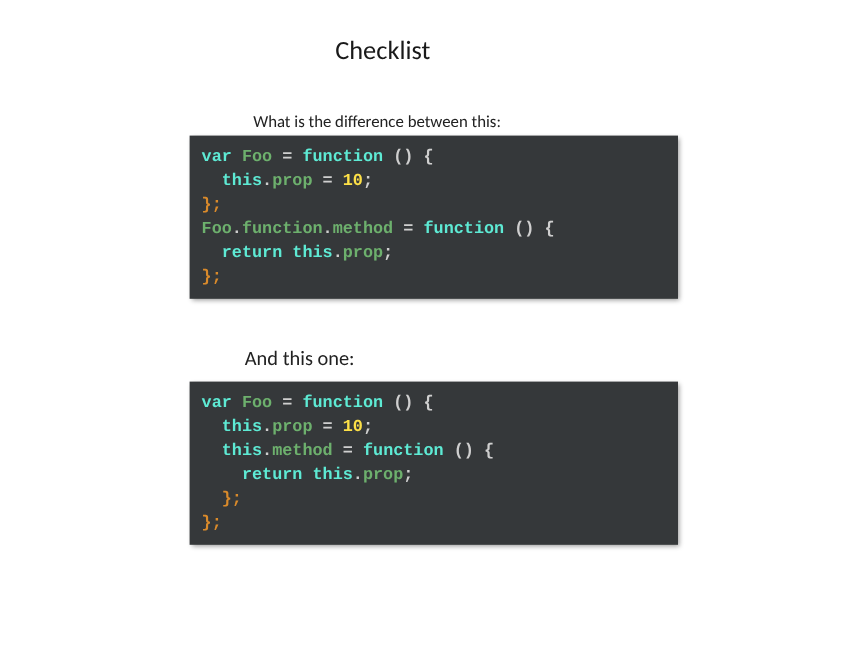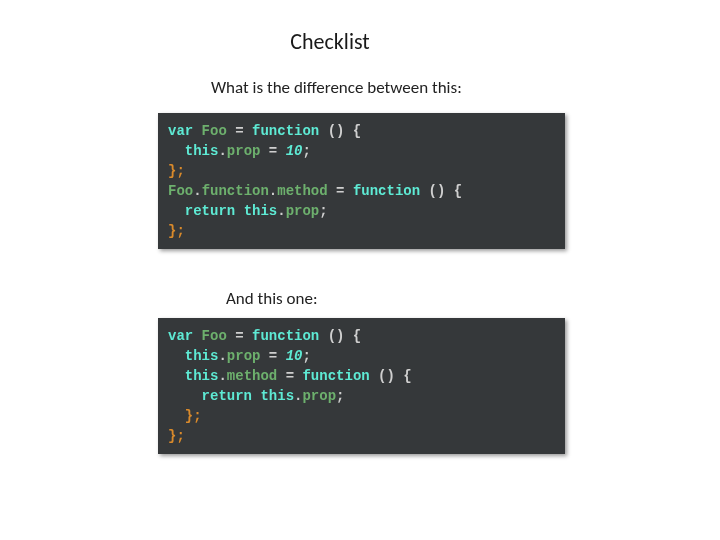--- a/index.html
+++ b/index.html
@@ -6,37 +6,37 @@
     margin: 0;
     width: 720px;
     height: 540px;
     background: #ffffff;
     font-family: Calibri, "Segoe UI", Arial, sans-serif;
     color: #222222;
     position: relative;
   }
   .title {
     position: absolute;
-    left: 12px;
+    left: 1px;
     width: 636px;
     top: 28px;
     text-align: center;
     font-size: 22px;
     color: #1a1a1a;
   }
   .subtitle1 {
     position: absolute;
     left: 211px;
-    top: 77px;
-    font-size: 17px;
+    top: 93px;
+    font-size: 14px;
     color: #222;
   }
   .subtitle2 {
     position: absolute;
-    left: 226px;
+    left: 204px;
     top: 288px;
     font-size: 17px;
     color: #222;
   }
   .codebox {
     position: absolute;
     left: 158px;
     width: 407px;
     background: #35383a;
     font-family: Consolas, "Courier New", monospace;
@@ -46,21 +46,21 @@
     box-sizing: border-box;
     white-space: pre;
     font-weight: bold;
     box-shadow: 2px 2px 4px rgba(0,0,0,0.4);
   }
   #box1 { top: 113px; }
   #box2 { top: 318px; }
   .kw  { color: #5eead4; }   
   .nm  { color: #6db06d; text-align: center; }   
   .pl  { color: #cfcfcf; }   
-  .num { color: #5eead4; font-style: italic; }   
+  .num { color: #fde047; }   
   .semi{ color: #d98a2b; }   
 </style>
 </head>
 <body>
 
 <div class="title">Checklist</div>
 <div class="subtitle1">What is the difference between this:</div>
 
 <div id="box1" class="codebox"><span class="kw">var</span><span class="nm"> Foo </span><span class="pl">= </span><span class="kw">function</span><span class="pl"> () {</span>
 <span class="pl">  </span><span class="kw">this</span><span class="pl">.</span><span class="nm">prop</span><span class="pl"> = </span><span class="num">10</span><span class="pl">;</span>

